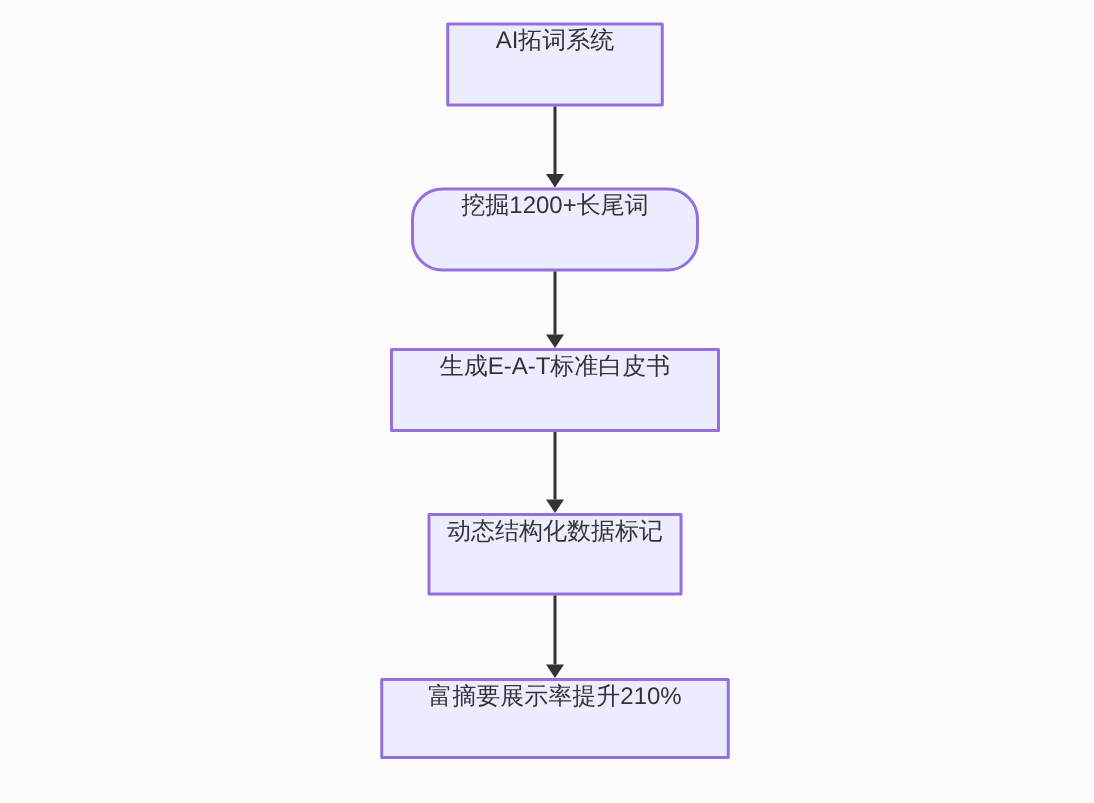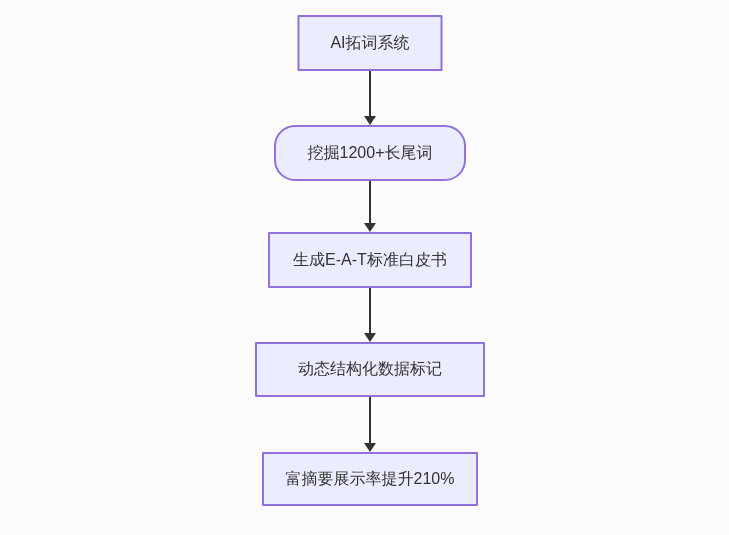--- a/index.html
+++ b/index.html
@@ -19,30 +19,29 @@
     position: absolute;
     left: 370px;
     transform: translateX(-50%);
     box-sizing: border-box;
     background: #ECECFF;
     border: 2px solid #9370DB;
     border-radius: 1px;
     color: #333333;
     font-size: 16px;
     display: flex;
-    align-items: center;
     justify-content: center;
     text-align: center;
     white-space: nowrap;
   }
   .n1 { top: 15px;  width: 145px; height: 56px; }
   .n2 { top: 125px; width: 192px; height: 56px; border-radius: 21px; }
-  .n3 { top: 232px; width: 204px; height: 56px; }
-  .n4 { top: 342px; width: 230px; height: 55px; }
-  .n5 { top: 452px; width: 216px; height: 54px; }
+  .n3 { top: 232px; width: 220px; height: 56px; }
+  .n4 { top: 342px; width: 170px; height: 55px; }
+  .n5 { top: 452px; width: 233px; height: 54px; }
 
   .arrow {
     position: absolute;
     left: 370px;
     transform: translateX(-50%);
     display: flex;
     flex-direction: column;
     align-items: center;
   }
   .arrow .line {

